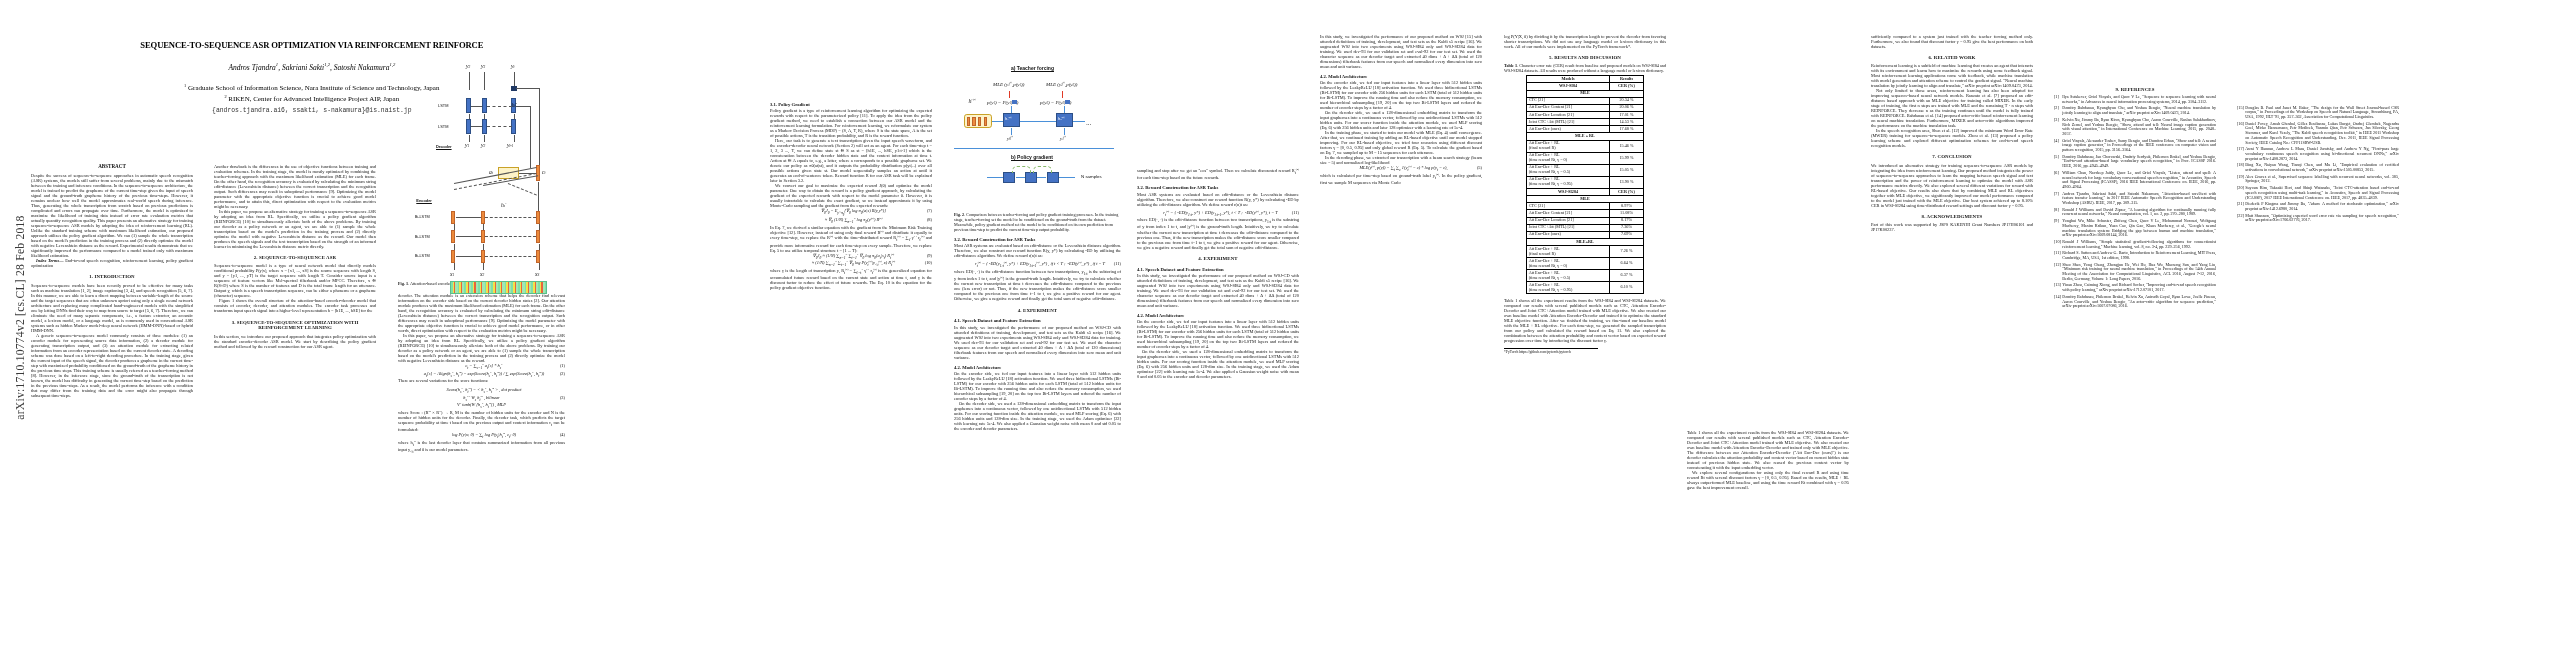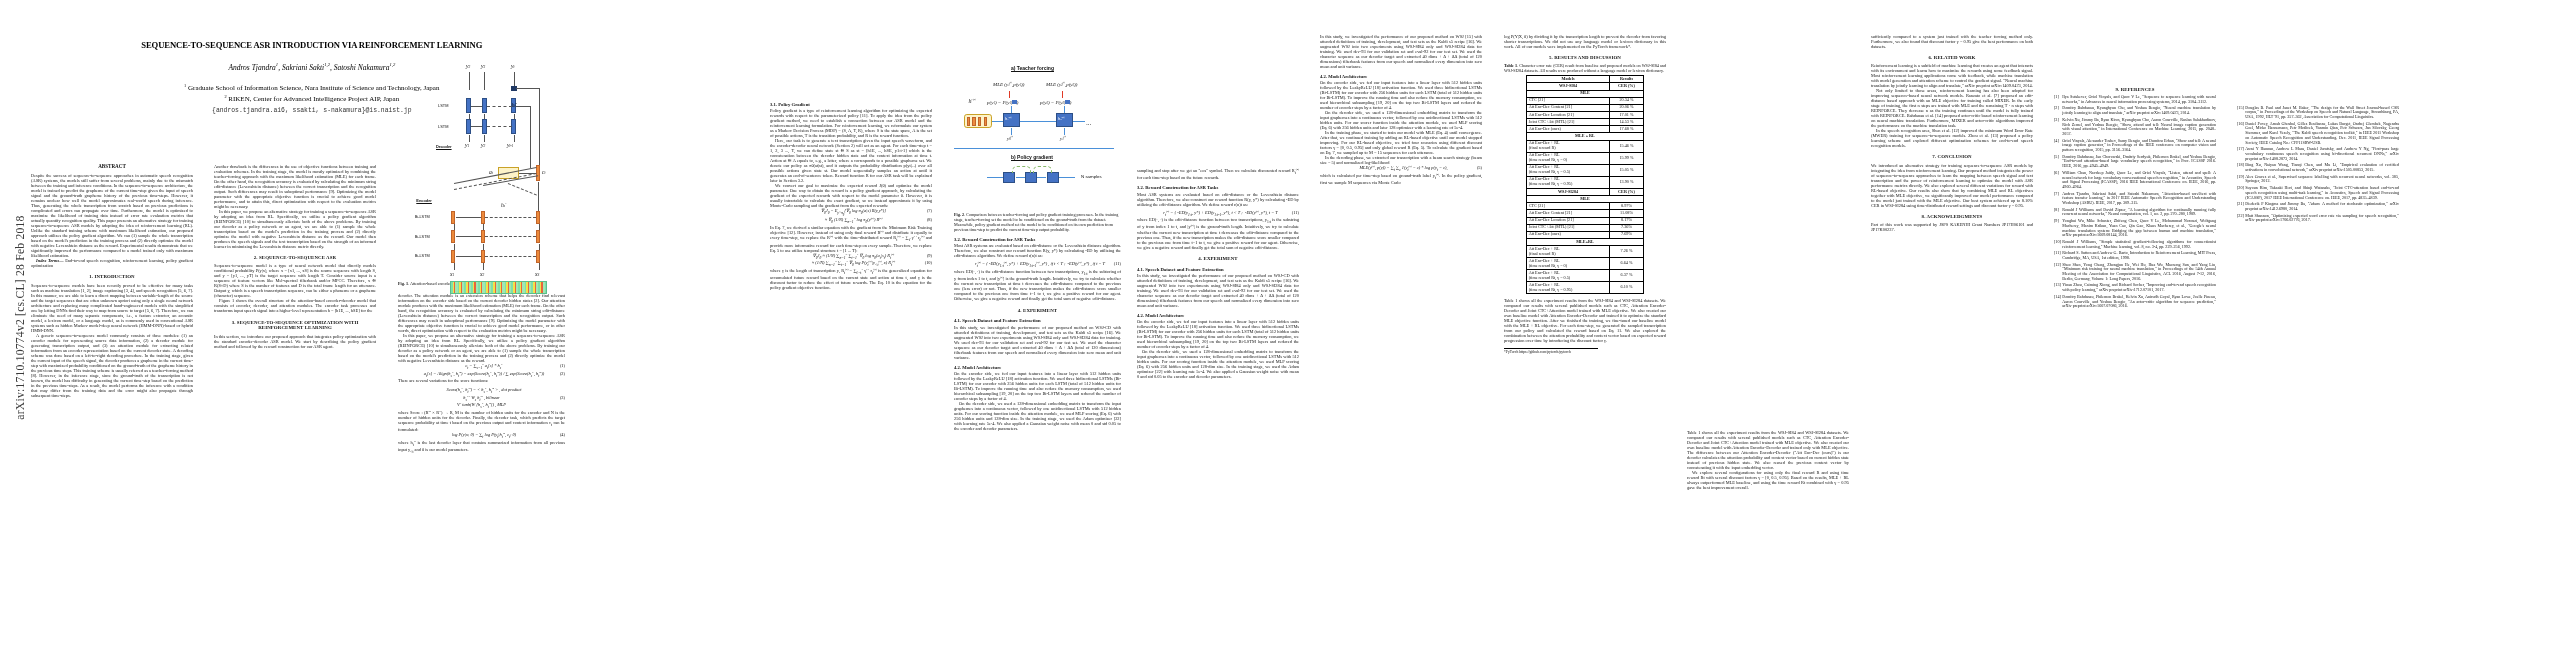--- a/index.html
+++ b/index.html
@@ -101,21 +101,21 @@
   .foot{ position:absolute; font-size:3.7px; border-top:0.6px solid #000; padding-top:1.1px; width:83px;}
 </style>
 </head>
 <body>
 
 <div class="arxiv-stamp">arXiv:1710.10774v2  [cs.CL]  28 Feb 2018</div>
 
 <div class="page">
 
   <div class="title-block">
-    <div class="ptitle">SEQUENCE-TO-SEQUENCE ASR INTRODUCTION VIA REINFORCEMENT LEARNING</div>
+    <div class="ptitle">SEQUENCE-TO-SEQUENCE ASR OPTIMIZATION VIA REINFORCEMENT REINFORCE</div>
     <div class="authors">
       Andros Tjandra<sup>1</sup>, Sakriani Sakti<sup>1,2</sup>, Satoshi Nakamura<sup>1,2</sup>
     </div>
     <div class="aff">
       <sup>1</sup> Graduate School of Information Science, Nara Institute of Science and Technology, Japan<br>
       <sup>2</sup> RIKEN, Center for Advanced Intelligence Project AIP, Japan
     </div>
     <div class="email">{andros.tjandra.ai6, ssakti, s-nakamura}@is.naist.jp</div>
   </div>
 

